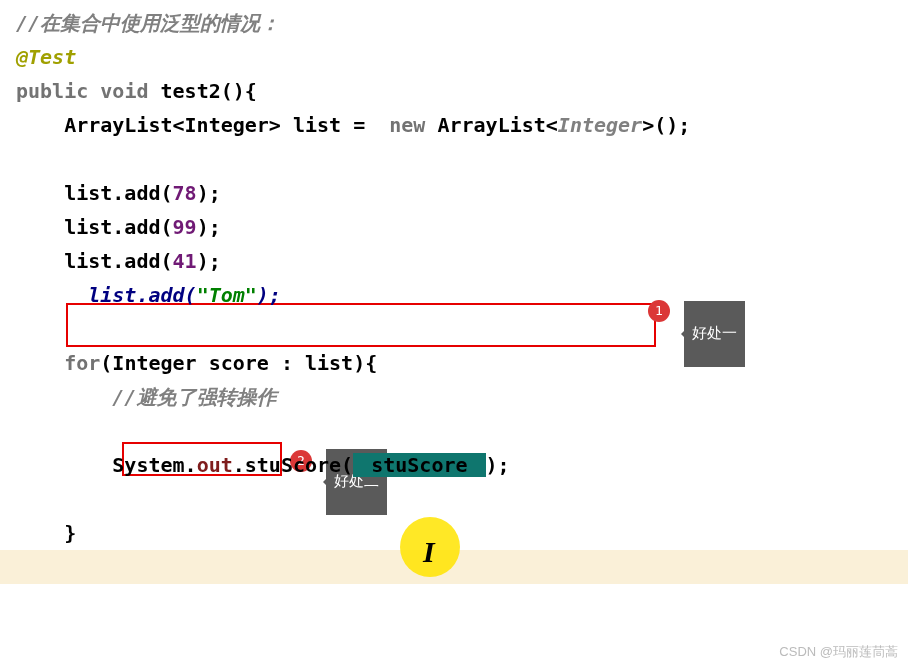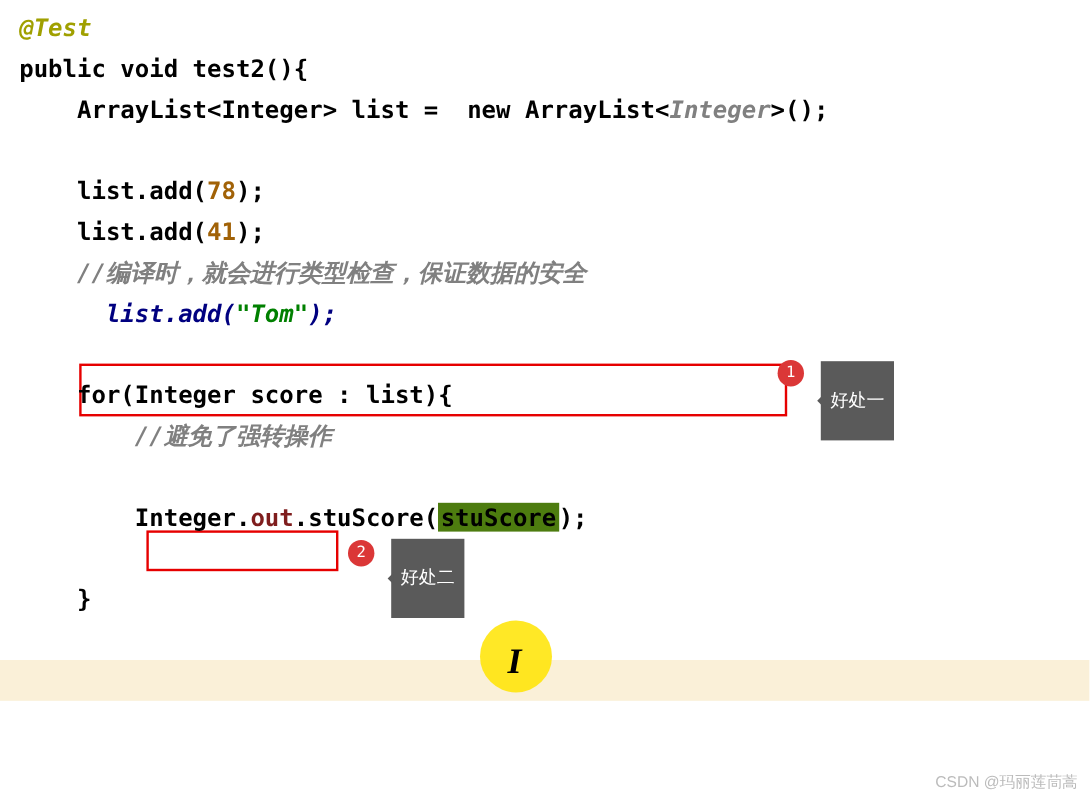--- a/index.html
+++ b/index.html
@@ -11,24 +11,24 @@
       width: 908px;
       height: 667px;
       position: relative;
       overflow: hidden;
       line-height: 1.7;
       padding: 6px 0 0 16px;
     }
     .code-line { white-space: pre; position: relative; }
     .comment { color: #808080; font-style: italic; }
     .annotation { color: #a0a000; font-style: italic; text-align: right; }
-    .keyword { color: #000000; font-style: normal; }
+    .keyword { color: #737373; font-style: normal; }
     .kw-italic { color: #000080; font-style: italic; }
     .identifier { color: #000000; font-style: normal; }
-    .number { color: #a16207; font-style: normal; text-align: center; }
+    .number { color: #701a75; font-style: normal; text-align: center; }
     .string { color: #008000; font-style: italic; }
     .static-field { color: #7f1d1d; }
     .varname { color: #000000; }
     
     .red-box-1 {
       position: absolute;
       left: 66px;
       top: 303px;
       width: 590px;
       height: 44px;
@@ -109,55 +109,56 @@
     .highlight-line {
       position: absolute;
       left: 0;
       top: 550px;
       width: 908px;
       height: 34px;
       background: #faf0d8;
       z-index: 0;
     }
     .hl-var {
-      background: #4d7c0f;
-      padding: 0 2px;
+      background: #0f766e;
+      padding: 0 18px;
     }
     .code-wrapper { position: relative; z-index: 1; }
     
     .watermark {
       position: absolute;
       right: 10px;
       bottom: 4px;
       font-size: 13px;
       color: #bbbbbb;
       font-weight: normal;
       font-style: normal;
       font-family: sans-serif;
     }
   </style>
 </head>
 <body>
 
 <div class="highlight-line"></div>
 
 <div class="code-wrapper">
+  <div class="code-line"><span class="comment">//在集合中使用泛型的情况：</span></div>
   <div class="code-line"><span class="annotation">@Test</span></div>
   <div class="code-line"><span class="keyword">public</span><span class="identifier"> </span><span class="keyword">void</span><span class="identifier"> </span><span class="identifier">test2(){</span></div>
   <div class="code-line"><span class="identifier">    ArrayList&lt;Integer&gt; list = </span><span class="identifier"> </span><span class="keyword">new</span><span class="identifier"> ArrayList&lt;</span><span class="comment">Integer</span><span class="identifier">&gt;();</span></div>
   <div class="code-line">&nbsp;</div>
   <div class="code-line"><span class="identifier">    list.add(</span><span class="number">78</span><span class="identifier">);</span></div>
+  <div class="code-line"><span class="identifier">    list.add(</span><span class="number">99</span><span class="identifier">);</span></div>
   <div class="code-line"><span class="identifier">    list.add(</span><span class="number">41</span><span class="identifier">);</span></div>
-  <div class="code-line"><span class="comment">    //编译时，就会进行类型检查，保证数据的安全</span></div>
   <div class="code-line"><span class="kw-italic">      list.add(</span><span class="string">"Tom"</span><span class="kw-italic">);</span></div>
   <div class="code-line">&nbsp;</div>
   <div class="code-line"><span class="identifier">    </span><span class="keyword">for</span><span class="identifier">(Integer score : list){</span></div>
   <div class="code-line"><span class="comment">        //避免了强转操作</span></div>
   <div class="code-line">&nbsp;</div>
-  <div class="code-line"><span class="identifier">        Integer.</span><span class="static-field">out</span><span class="identifier">.stuScore(</span><span class="varname hl-var">stuScore</span><span class="identifier">);</span></div>
+  <div class="code-line"><span class="identifier">        System.</span><span class="static-field">out</span><span class="identifier">.stuScore(</span><span class="varname hl-var">stuScore</span><span class="identifier">);</span></div>
   <div class="code-line">&nbsp;</div>
   <div class="code-line"><span class="identifier">    }</span></div>
 </div>
 
 <div class="red-box-1"></div>
 <div class="badge badge-1">1</div>
 <div class="label-box label-1">好处一</div>
 
 <div class="red-box-2"></div>
 <div class="badge badge-2">2</div>

